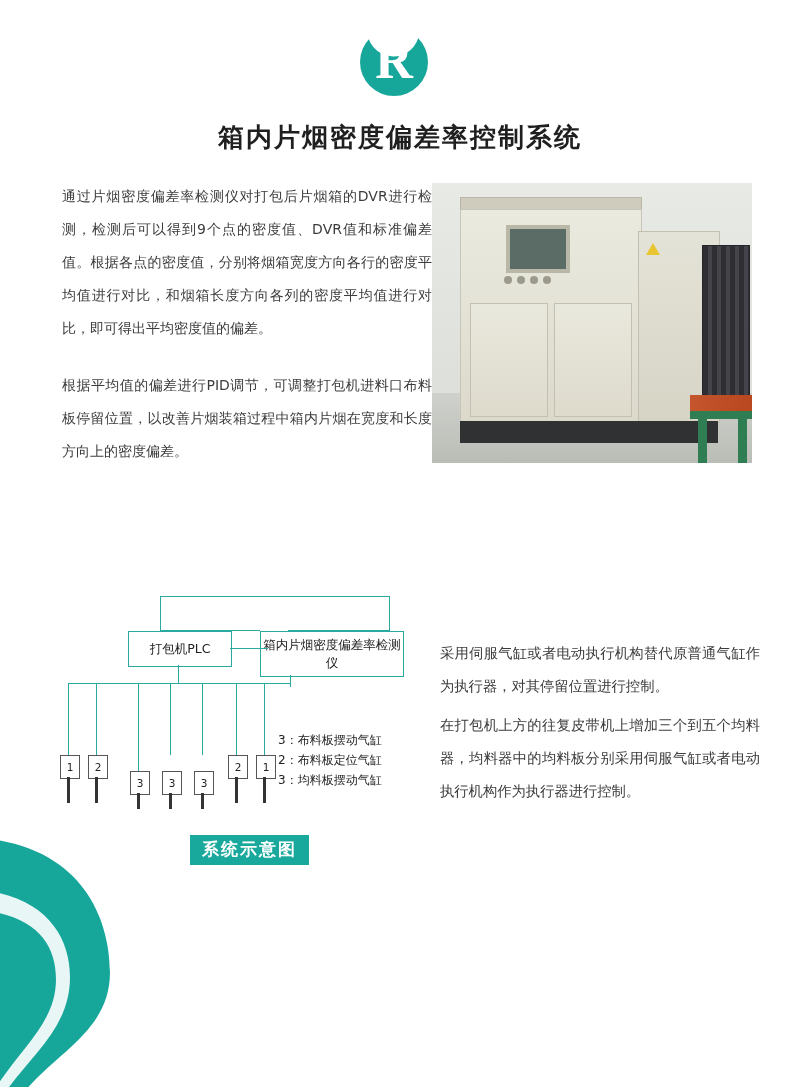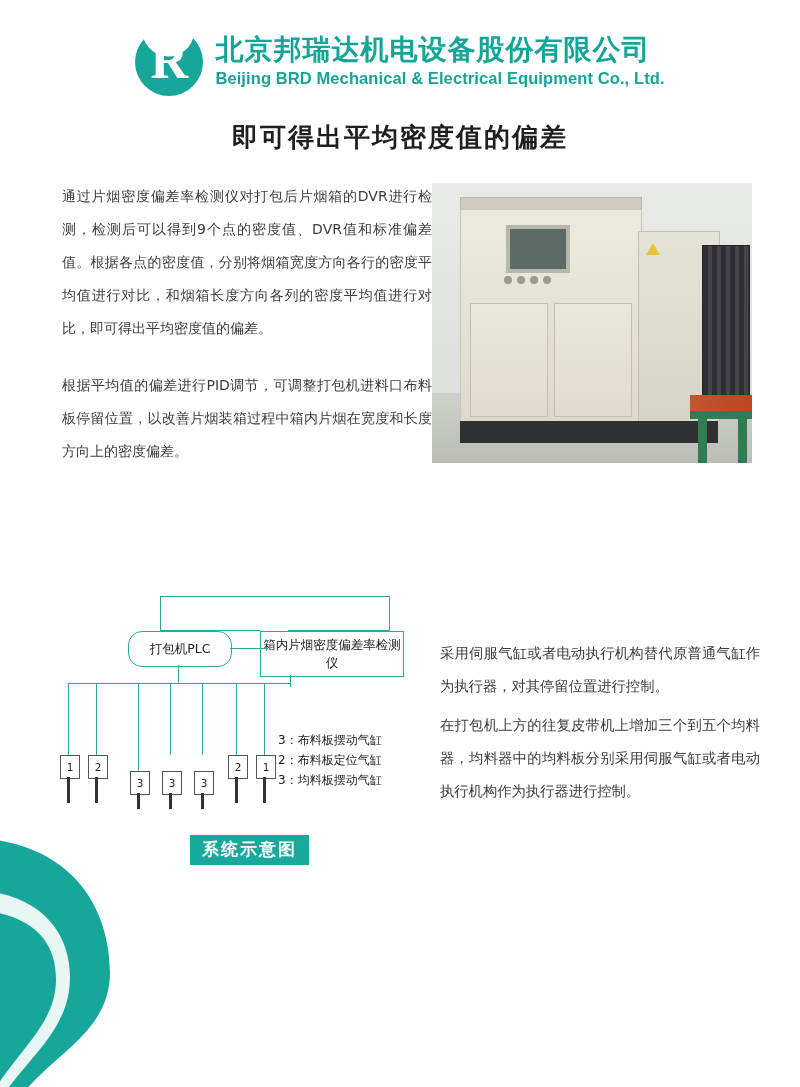--- a/index.html
+++ b/index.html
@@ -293,27 +293,23 @@
   .swoosh-bottom svg { display: block; }
 </style>
 </head>
 <body>
 
 <div class="header">
   <div class="logo-mark">
     <span class="ring"></span>
     <span class="letter">R</span>
   </div>
-  <div class="logo-text">
-    <div class="company-cn">北京邦瑞达机电设备股份有限公司</div>
-    <div class="company-en">Beijing BRD Mechanical &amp; Electrical Equipment Co., Ltd.</div>
-  </div>
-</div>
-
-<div class="page-title">即可得出平均密度值的偏差</div>
+</div>
+
+<div class="page-title">箱内片烟密度偏差率控制系统</div>
 
 <div class="intro">
   <p>通过片烟密度偏差率检测仪对打包后片烟箱的DVR进行检测，检测后可以得到9个点的密度值、DVR值和标准偏差值。根据各点的密度值，分别将烟箱宽度方向各行的密度平均值进行对比，和烟箱长度方向各列的密度平均值进行对比，即可得出平均密度值的偏差。</p>
   <p>根据平均值的偏差进行PID调节，可调整打包机进料口布料板停留位置，以改善片烟装箱过程中箱内片烟在宽度和长度方向上的密度偏差。</p>
 </div>
 
 <div class="photo">
   <div class="wall"></div>
   <div class="floor"></div>
   <div class="cabinet-top"></div>
@@ -338,21 +334,21 @@
 </div>
 
 <div class="diagram">
 
   <div class="dg-line" style="left:130px; top:6px; width:230px; height:1px;"></div>
   <div class="dg-line" style="left:130px; top:6px; width:1px; height:34px;"></div>
   <div class="dg-line" style="left:359px; top:6px; width:1px; height:34px;"></div>
   <div class="dg-line" style="left:130px; top:40px; width:100px; height:1px;"></div>
   <div class="dg-line" style="left:258px; top:40px; width:102px; height:1px;"></div>
 
-  <div class="dg-box" style="left:98px; top:41px; width:102px; height:34px;border-radius:14px;">打包机PLC</div>
+  <div class="dg-box" style="left:98px; top:41px; width:102px; height:34px;">打包机PLC</div>
 
   <div class="dg-box" style="left:230px; top:41px; width:142px; height:44px;">箱内片烟密度偏差率检测仪</div>
 
   <div class="dg-line" style="left:200px; top:58px; width:38px; height:1px;"></div>
 
   <div class="dg-line" style="left:148px; top:75px; width:1px; height:18px;"></div>
   <div class="dg-line" style="left:38px; top:93px; width:222px; height:1px;"></div>
 
   <div class="dg-line" style="left:38px;  top:93px; width:1px; height:72px;"></div>
   <div class="dg-line" style="left:66px;  top:93px; width:1px; height:72px;"></div>

